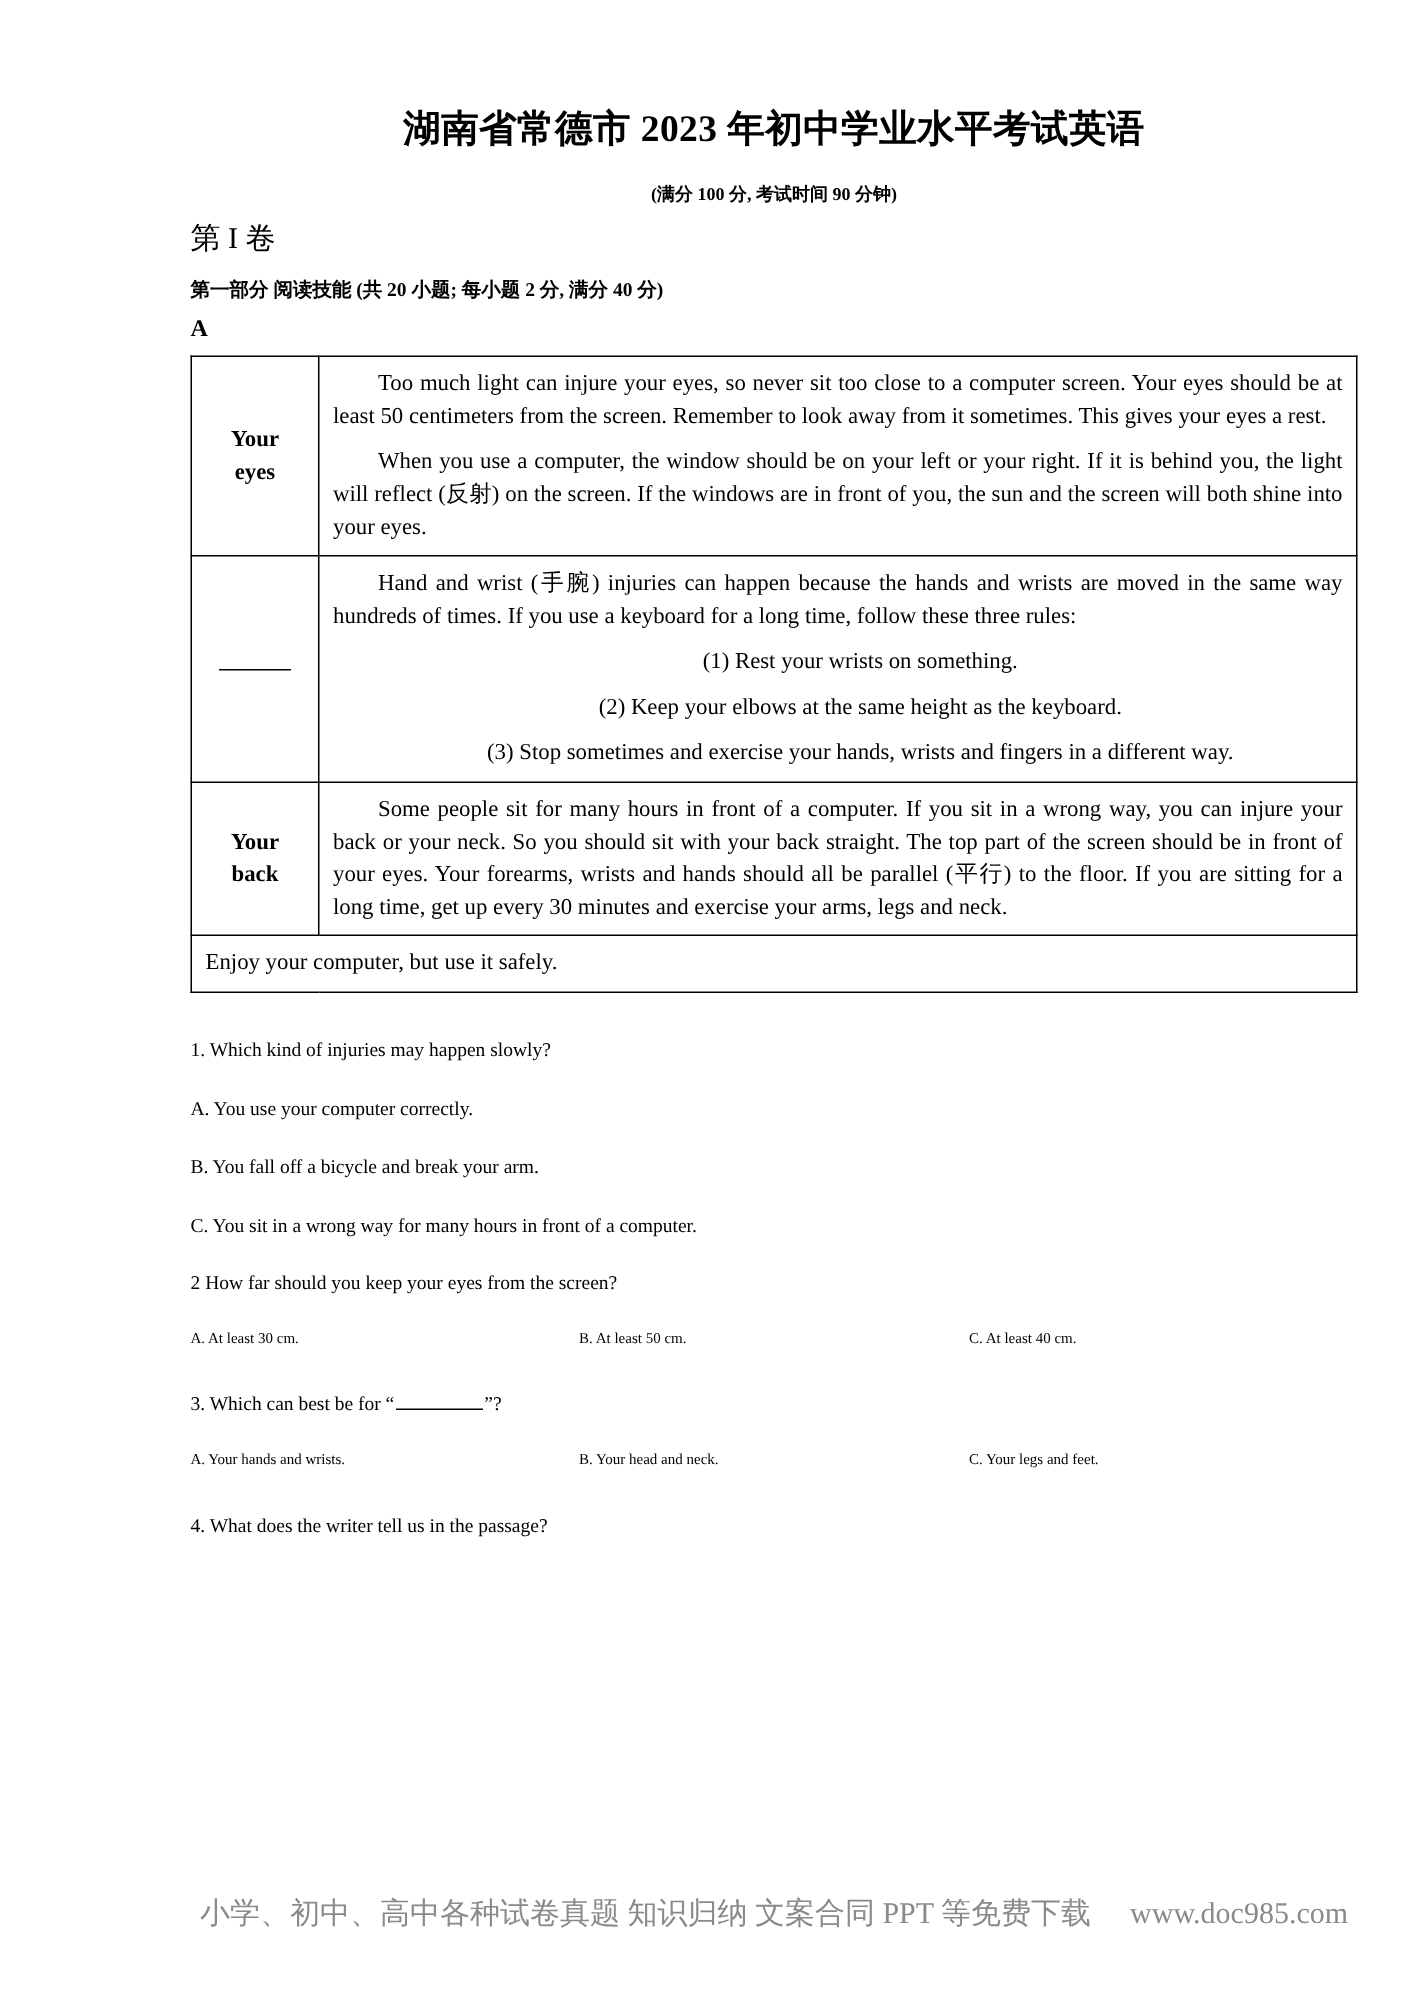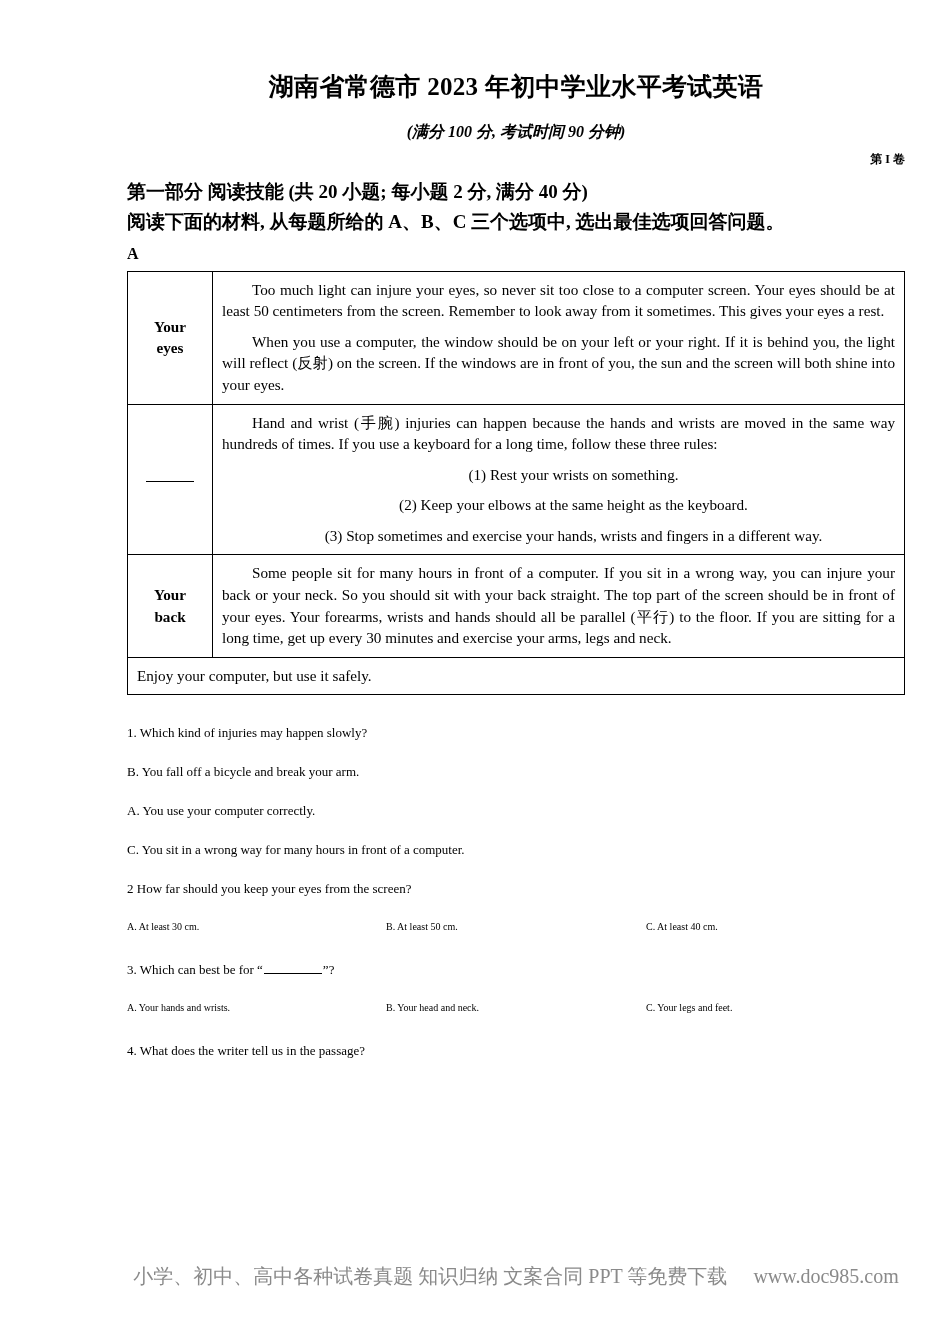--- a/index.html
+++ b/index.html
@@ -31,37 +31,36 @@
     text-align: center;
     font-size: 25px;
     font-weight: bold;
     letter-spacing: 0.3px;
     margin: 0;
     padding-top: 72px;
     line-height: 1.22;
   }
   .doc-subtitle {
     text-align: center;
-    font-size: 16px;
+    font-size: 12px;
     font-weight: bold;
     margin: 0;
     padding-top: 19px;
     line-height: 1.25;
-    font-style: italic;
   }
   .doc-part {
-    text-align: right;
-    font-size: 12px;
-    font-weight: bold;
+    text-align: left;
+    font-size: 20px;
+    font-weight: normal;
     margin: 0;
     padding-top: 10px;
     line-height: 1.25;
   }
   .section-line {
-    font-size: 19px;
+    font-size: 13px;
     font-weight: bold;
     margin: 0;
     padding-top: 13px;
     line-height: 1.3;
     text-align: left;
   }
   .section-line.second {
     padding-top: 6px;
   }
   .passage-label {
@@ -189,21 +188,20 @@
 </head>
 <body>
 
 <div class="page">
 
   <h1 class="doc-title">湖南省常德市 2023 年初中学业水平考试英语</h1>
   <div class="doc-subtitle">(满分 100 分, 考试时间 90 分钟)</div>
   <div class="doc-part">第 I 卷</div>
 
   <div class="section-line">第一部分 阅读技能 (共 20 小题; 每小题 2 分, 满分 40 分)</div>
-  <div class="section-line second">阅读下面的材料, 从每题所给的 A、B、C 三个选项中, 选出最佳选项回答问题。</div>
 
   <div class="passage-label">A</div>
 
   <table class="passage-table">
     <tbody>
 
       <tr>
         <td class="label-cell">
           <span>Your</span><br>
           <span>eyes</span>
@@ -240,22 +238,22 @@
         <td class="footer-cell" colspan="2">
           <span>Enjoy your computer, but use it safely.</span>
         </td>
       </tr>
     </tbody>
   </table>
 
   <div class="questions">
 
     <p class="q-line first">1. Which kind of injuries may happen slowly?</p>
+    <p class="q-line">A. You use your computer correctly.</p>
     <p class="q-line">B. You fall off a bicycle and break your arm.</p>
-    <p class="q-line">A. You use your computer correctly.</p>
     <p class="q-line">C. You sit in a wrong way for many hours in front of a computer.</p>
 
     <p class="q-line">2  How far should you keep your eyes from the screen?</p>
     <div class="opt-row">
       <span class="opt a">A. At least 30 cm.</span>
       <span class="opt b">B. At least 50 cm.</span>
       <span class="opt c">C. At least 40 cm.</span>
     </div>
 
     <p class="q-line"><span>3. Which can best be for “</span><span class="inline-blank"></span><span>”?</span></p>

